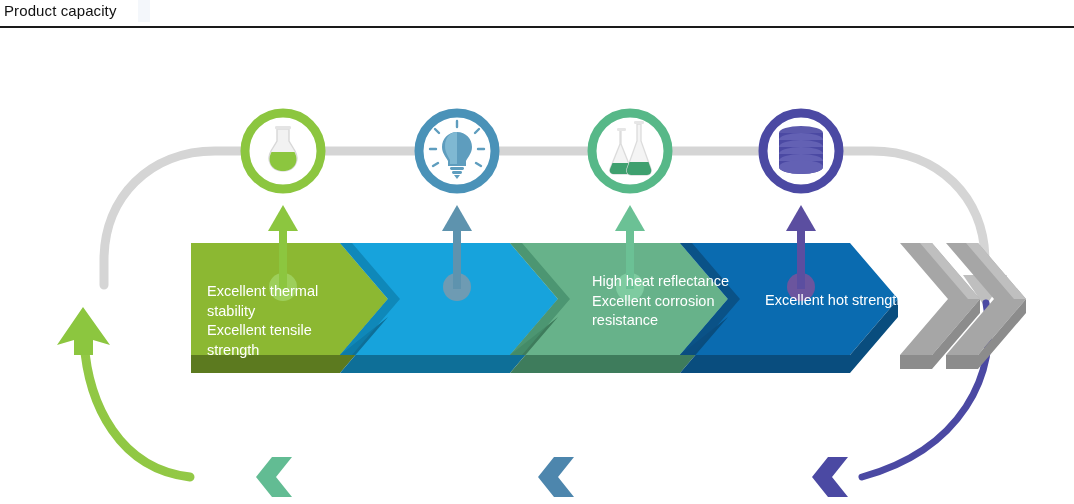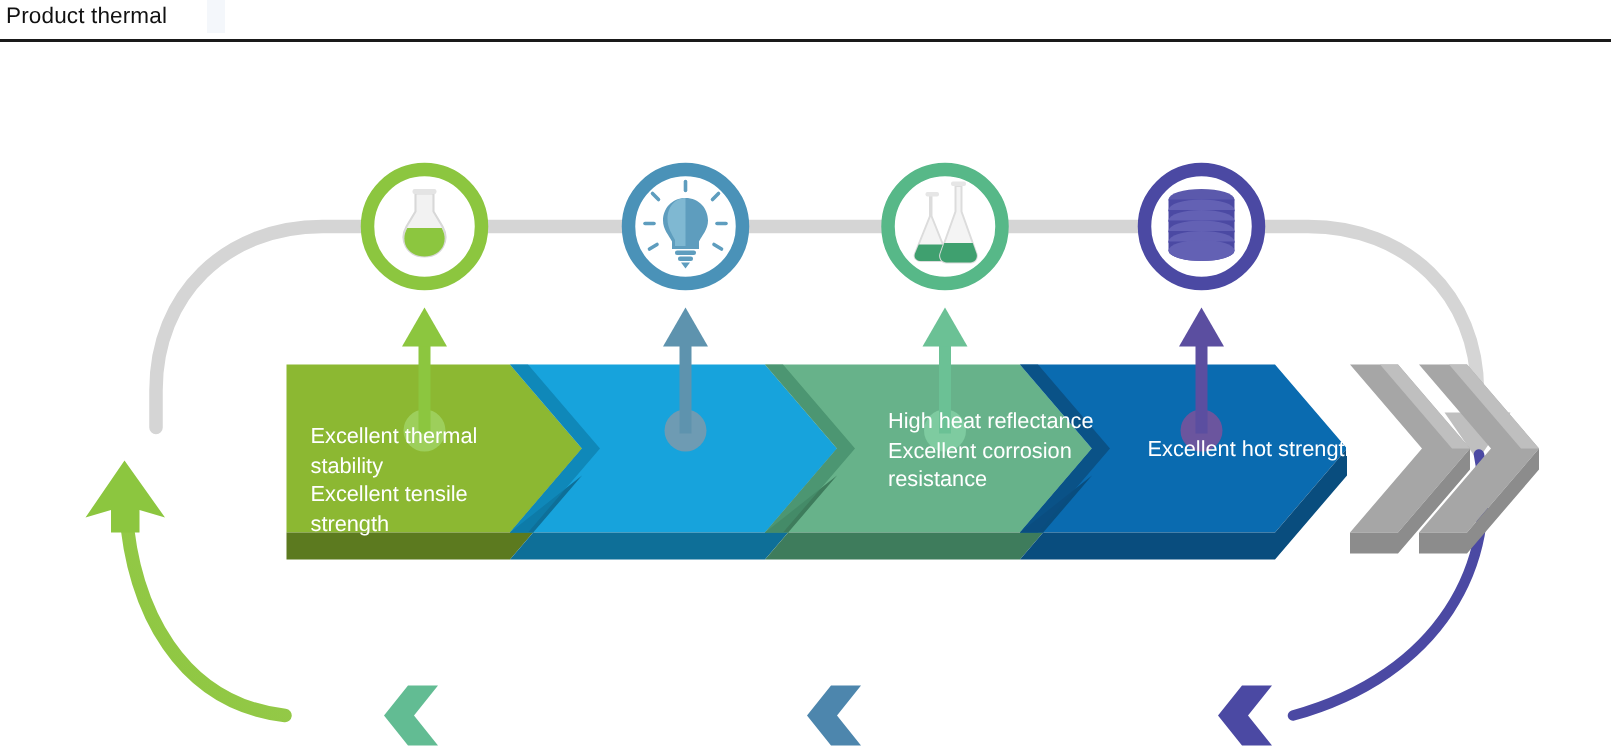--- a/index.html
+++ b/index.html
@@ -60,21 +60,21 @@
     line-height: 19.5px;
     white-space: pre-line;
     pointer-events: none;
   }
 </style>
 </head>
 <body>
 
 <div id="page-title-bar">
   <div id="title-accent"></div>
-  <div id="page-title">Product thermal</div>
+  <div id="page-title">Product capacity</div>
 </div>
 
 <div id="diagram">
 
   <svg class="layer" viewBox="0 0 1074 476" xmlns="http://www.w3.org/2000/svg">
     <defs>
       <linearGradient id="returnGrad" x1="0" y1="0" x2="1" y2="0">
         <stop offset="0%" stop-color="#8CC63F"></stop>
         <stop offset="33%" stop-color="#5EBE93"></stop>
         <stop offset="66%" stop-color="#4D86AD"></stop>

